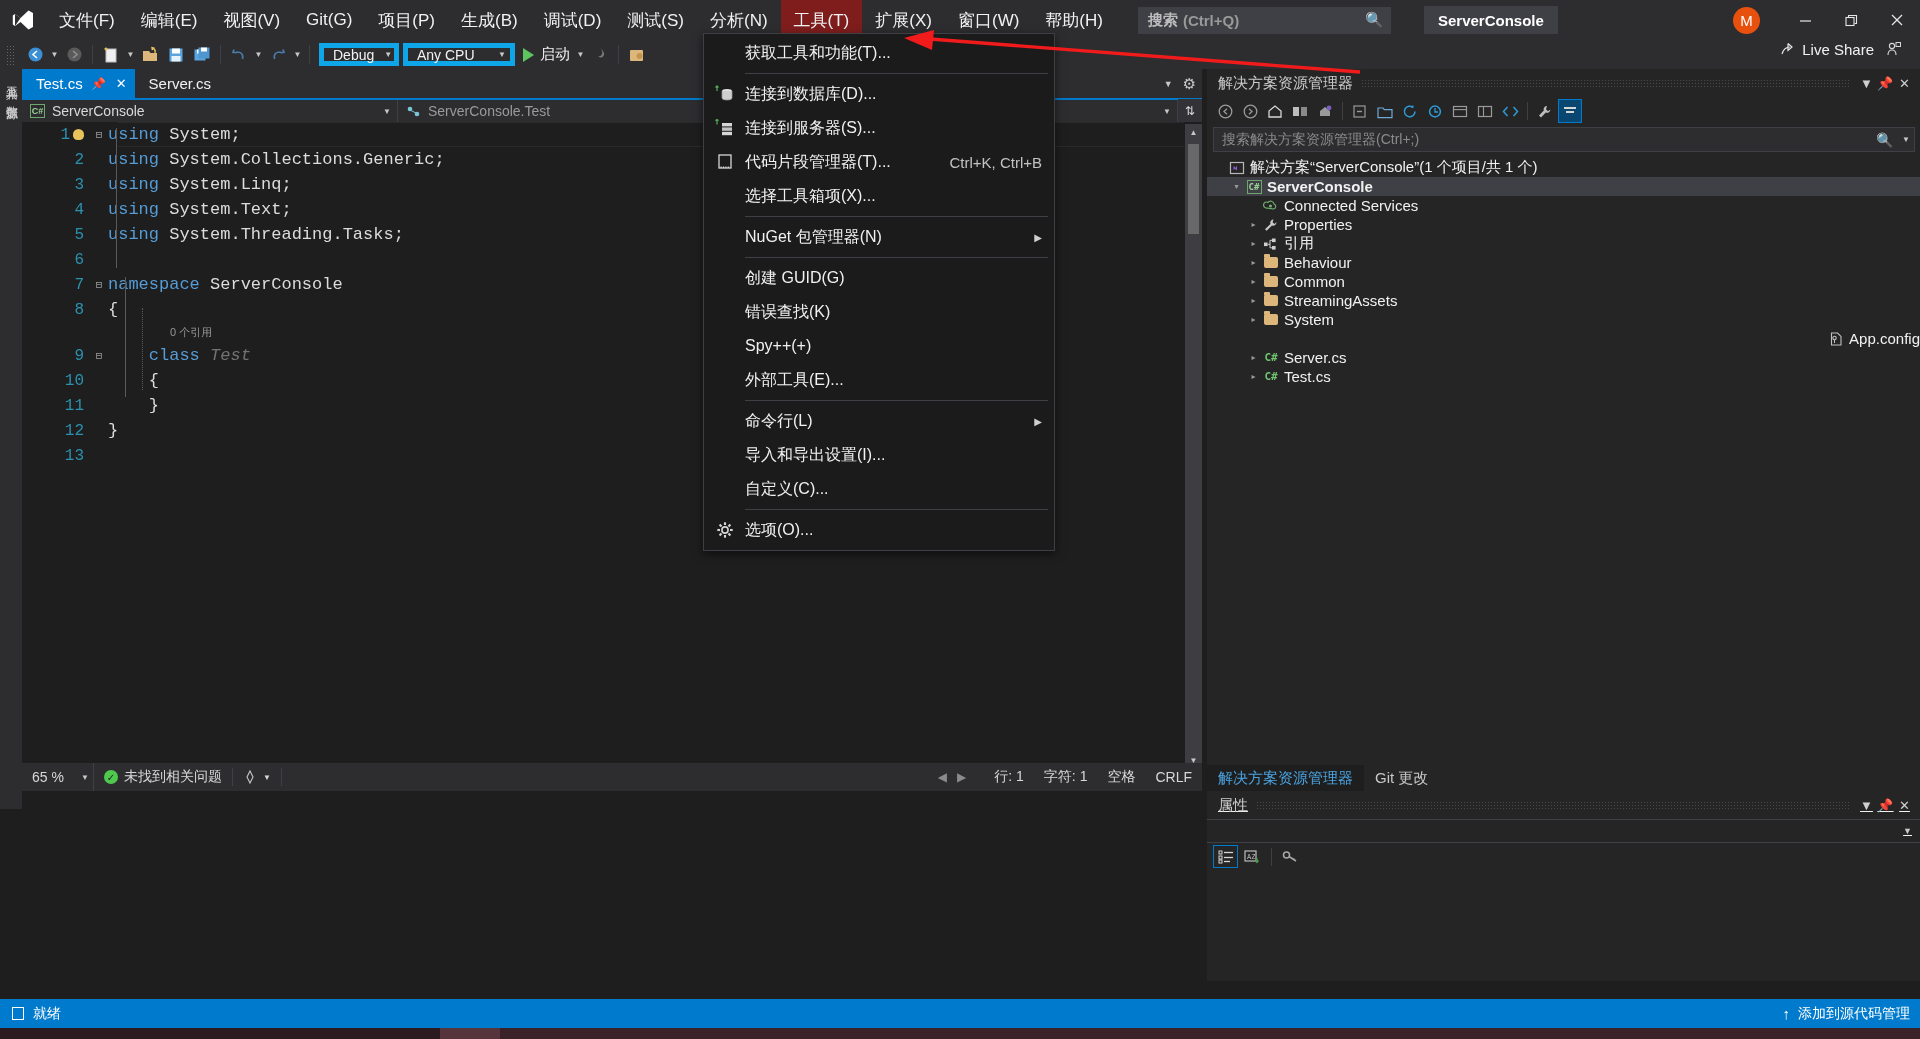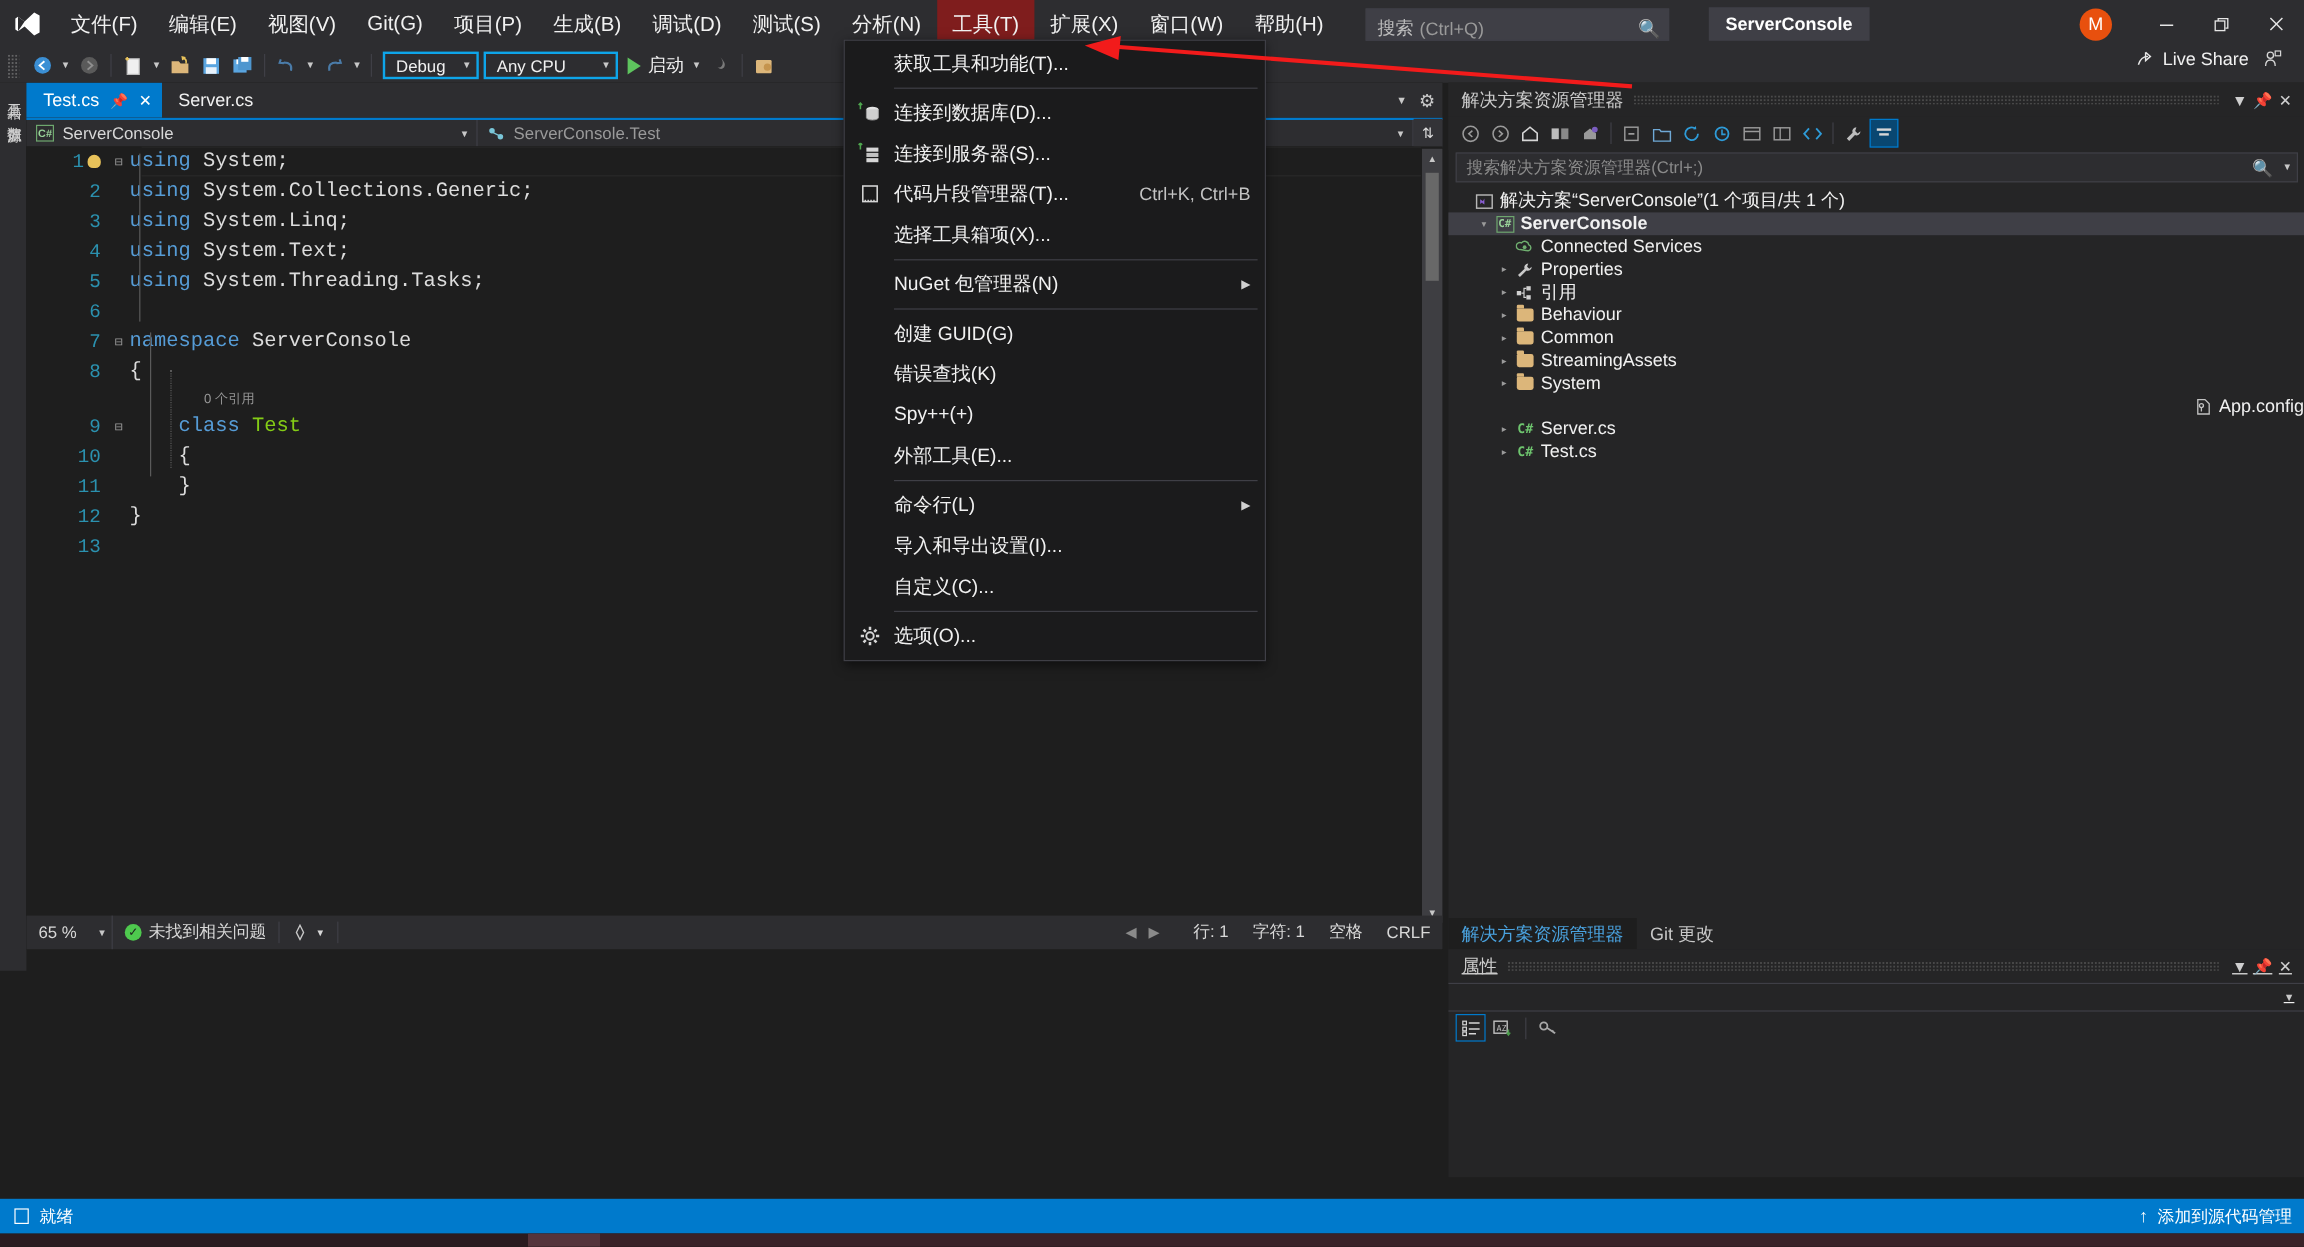--- a/index.html
+++ b/index.html
@@ -20,22 +20,22 @@
   }
   .vs-logo { width: 46px; height: 40px; display: flex; align-items: center; justify-content: center; }
   .menu-list { display: flex; align-items: center; height: 40px; }
   .menu-item {
     height: 40px; padding: 0 13px; display: flex; align-items: center;
     font-size: 17px; color: #f1f1f1; cursor: default; white-space: nowrap;
   }
   .menu-item.active { background: #7f1d1d; }
   .search-box {
     margin-left: 22px; width: 253px; height: 27px; background: #3f3f46;
-    border: 1px solid #3f3f46; display: flex; align-items: flex-end;
-    padding: 0 6px 0 9px; color: #9a9a9a; font-size: 15px;
+    border: 1px solid #3f3f46; display: flex; align-items: center;
+    padding: 0 6px 0 9px; color: #9a9a9a; font-size: 15px; font-weight: bold;
   }
   .search-box .sp { color: #bdbdbd; }
   .search-ico { margin-left: auto; color: #c8c8c8; font-size: 15px; }
   .proj-chip {
     margin-left: 33px; background: #3f3f46; color: #ffffff; font-weight: bold;
     font-size: 15px; padding: 6px 14px; height: 28px; display: flex; align-items: center;
   }
   .win-btns { position: absolute; right: 0; top: 0; display: flex; height: 40px; align-items: center; }
   .avatar {
     width: 27px; height: 27px; border-radius: 50%; background: #e8500e; color: #fff;
@@ -49,21 +49,21 @@
     position: absolute; top: 40px; left: 0; width: 1920px; height: 29px;
     background: #2d2d30; display: flex; align-items: center; padding-left: 6px;
   }
   .tb-grip { width: 10px; height: 20px; opacity: .5;
     background-image: radial-gradient(#9a9a9a 0.8px, transparent 0.9px);
     background-size: 3px 3px; margin-right: 6px; }
   .tb-btn { width: 26px; height: 25px; display: flex; align-items: center; justify-content: center; }
   .tb-caret { width: 13px; height: 25px; display:flex; align-items:center; justify-content:center; color:#c8c8c8; font-size:8px; }
   .tb-sep { width: 1px; height: 19px; background: #3f3f46; margin: 0 5px; }
   .combo {
-    height: 23px; border: 2px solid #0ea5e9; background: #2d2d30; color: #f1f1f1;
+    height: 23px; border: 5px solid #0ea5e9; background: #2d2d30; color: #f1f1f1;
     font-size: 14px; display: flex; align-items: center; padding: 0 4px 0 9px; margin-left: 4px;
   }
   .combo .cv { white-space: nowrap; }
   .combo .cc { margin-left: auto; padding-left: 10px; color: #c8c8c8; font-size: 8px; }
   .run-btn { display: flex; align-items: center; height: 25px; padding: 0 4px 0 8px; color: #f1f1f1; font-size: 15px; gap: 6px; }
   .play-tri { width: 0; height: 0; border-left: 11px solid #5ec45e; border-top: 7px solid transparent; border-bottom: 7px solid transparent; }
 
   
   .vtabs { position: absolute; left: 0; top: 69px; width: 22px; height: 740px; background: #2d2d30; }
   .vtab {
@@ -95,21 +95,21 @@
     font-size: 9px; font-weight: bold; line-height: 1;
   }
   .splitter-btn { width: 24px; height: 24px; background:#333337; display:flex; align-items:center; justify-content:center; color:#ddd; font-size:12px; margin-left:auto;}
 
   .code-area { position: relative; height: 645px; background: #1e1e1e; overflow: hidden; font-family: "Liberation Mono", monospace; }
   .code-row { display: flex; height: 25px; align-items: center; }
   .gutter { width: 68px; text-align: right; padding-right: 6px; color: #2b91af; font-size: 16px; font-family: "Liberation Mono", monospace; }
   .glyph { width: 18px; text-align: center; color: #9a9a9a; font-size: 11px; }
   .code-txt { font-size: 17px; white-space: pre; color: #dcdcdc; font-family: "Liberation Mono", monospace; }
   .kw { color: #569cd6; }
-  .ty { color: #84cc16; }
+  .ty { color: #737373; font-style: italic; }
   .pl { color: #dcdcdc; }
   .ns { color: #dcdcdc; }
   .lens { color: #969696; font-size: 11px; font-family: "Liberation Sans", sans-serif; }
   .bulb { width: 11px; height: 11px; border-radius: 50% 50% 40% 40%; background: #e8c25a; display:inline-block; vertical-align: middle; }
 
   .vscroll { position: absolute; right: 0; top: 55px; width: 17px; height: 645px; background: #3e3e42; }
   .vscroll .thumb { position: absolute; top: 20px; left: 3px; width: 11px; height: 90px; background: #686868; }
   .vscroll .arr { position: absolute; left: 0; width: 17px; height: 17px; display: flex; align-items: center; justify-content: center; color: #c8c8c8; font-size: 8px; }
 
   .editor-status {

